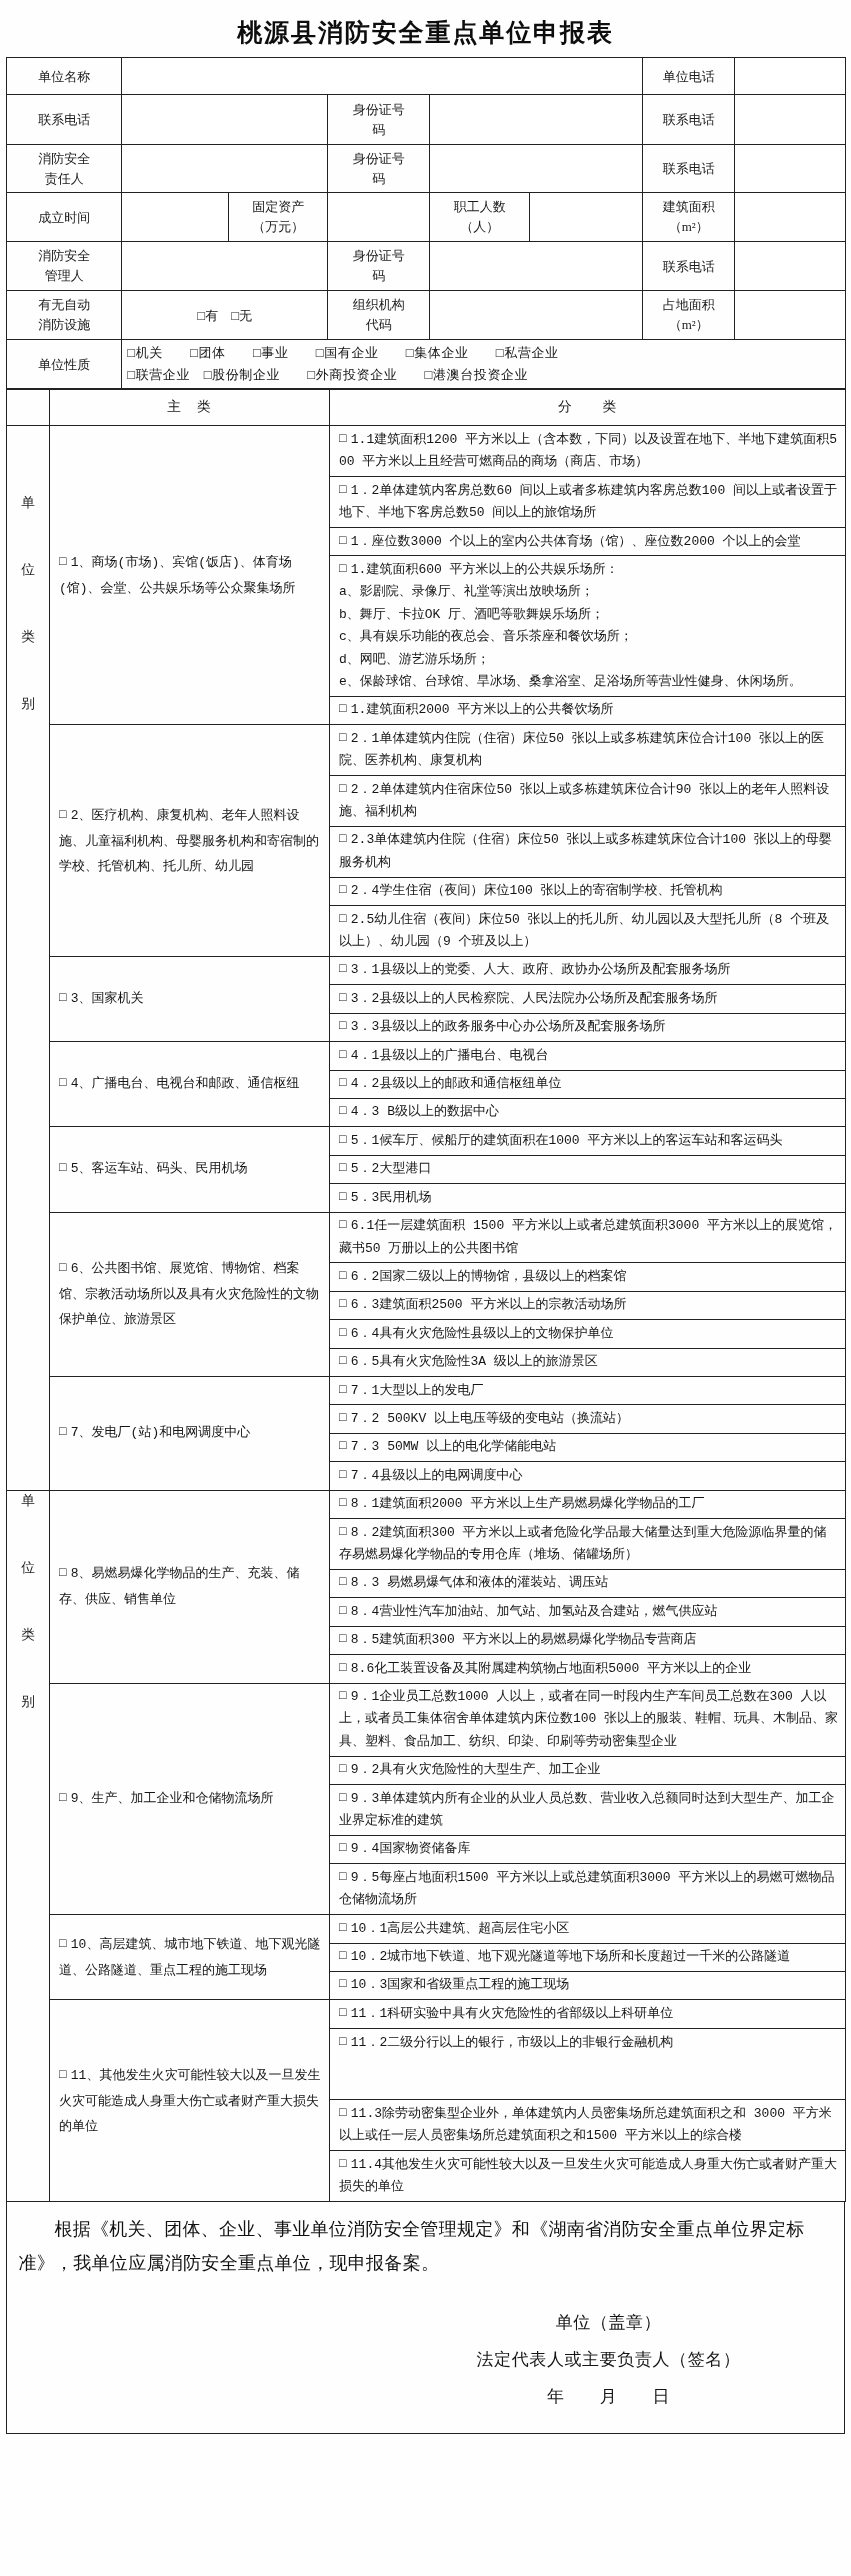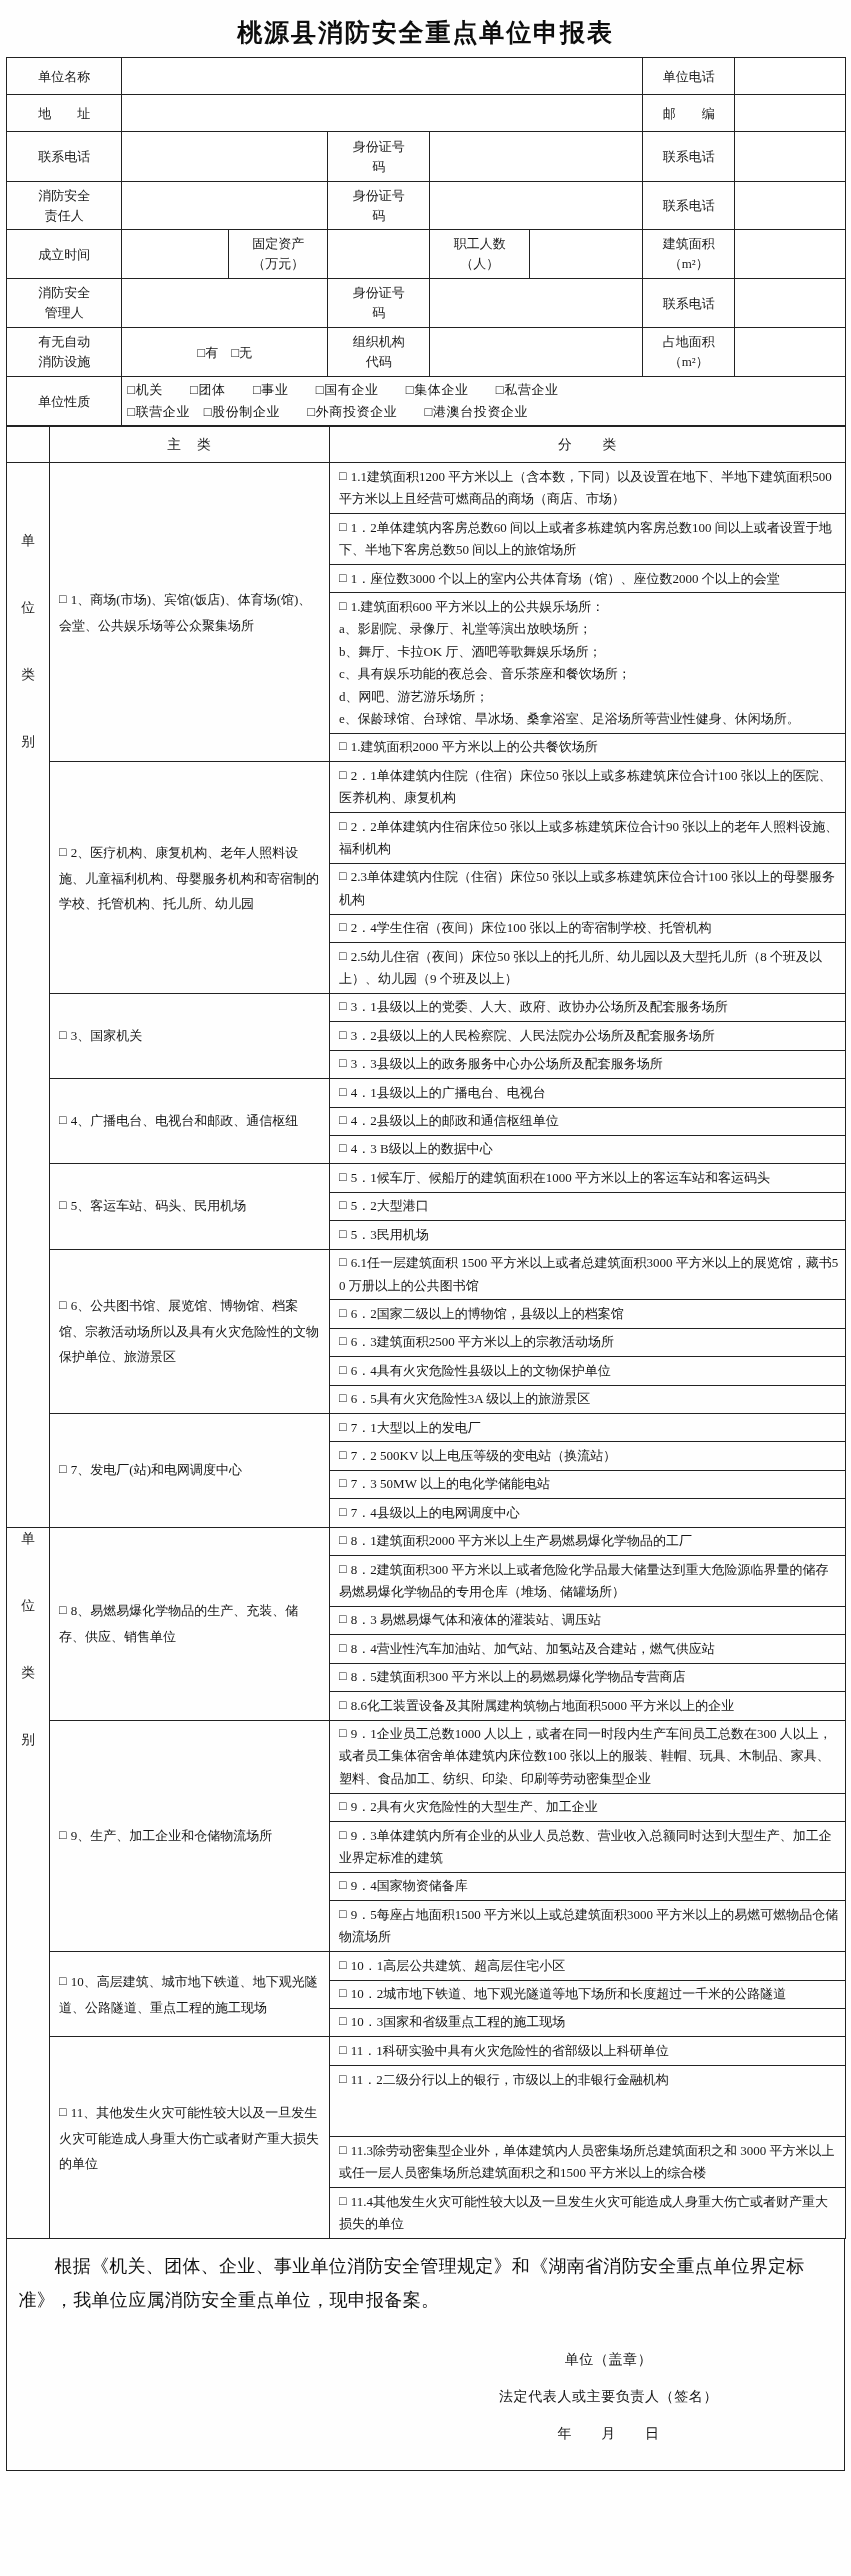--- a/index.html
+++ b/index.html
@@ -19,21 +19,21 @@
     font-weight:700;
     letter-spacing:1.9px;
     color:#0d0d0d;
   }
   table.frm{
     border-collapse:collapse;
     table-layout:fixed;
     width:839px;
     margin:0 6.2px;
   }
-  table.cat{margin-top:-1.2px;}
+  table.cat{margin-top:-1.2px;font-family:Liberation Mono, monospace;}
   .frm td{
     border:1.2px solid #222;
     font-size:13px;
     line-height:21px;
     padding:1.9px 5px;
     vertical-align:middle;
     word-break:break-all;
     overflow:hidden;
   }
   td.lbl{text-align:center;color:#1a1a1a;}
@@ -71,21 +71,21 @@
     text-indent:2em;
     letter-spacing:0.3px;
     color:#111;
   }
   .sig-block{
     margin-top:32px;
     margin-left:auto;
     margin-right:75px;
     width:299px;
     text-align:center;
-    font-size:14px;
+    font-size:17px;
   }
   .sig-block div{margin-bottom:16px;letter-spacing:0.6px;}
 </style>
 </head>
 <body>
 
 <div class="page">
 
   <div class="title">桃源县消防安全重点单位申报表</div>
 
@@ -98,26 +98,20 @@
       <col style="width:100px">
         <col style="width:113px">
         <col style="width:92px">
         <col style="width:111px">
     </colgroup>
     <tbody>
         <tr class="h60">
       <td class="lbl"><span class="li">单位名称</span></td>
       <td class="val" colspan="5"></td>
       <td class="lbl"><span class="li">单位电话</span></td>
-      <td class="val"></td>
-    </tr>
-    <tr class="h59">
-      <td class="lbl"><span class="li">地　　址</span></td>
-      <td class="val" colspan="5"></td>
-      <td class="lbl"><span class="li">邮　　编</span></td>
       <td class="val"></td>
     </tr>
     <tr class="h81">
       <td class="lbl"><span class="li" style="max-width:6em">联系电话</span></td>
       <td class="val" colspan="2"></td>
       <td class="lbl"><span class="li">身份证号码</span></td>
       <td class="val" colspan="2"></td>
       <td class="lbl"><span class="li">联系电话</span></td>
       <td class="val"></td>
     </tr>

